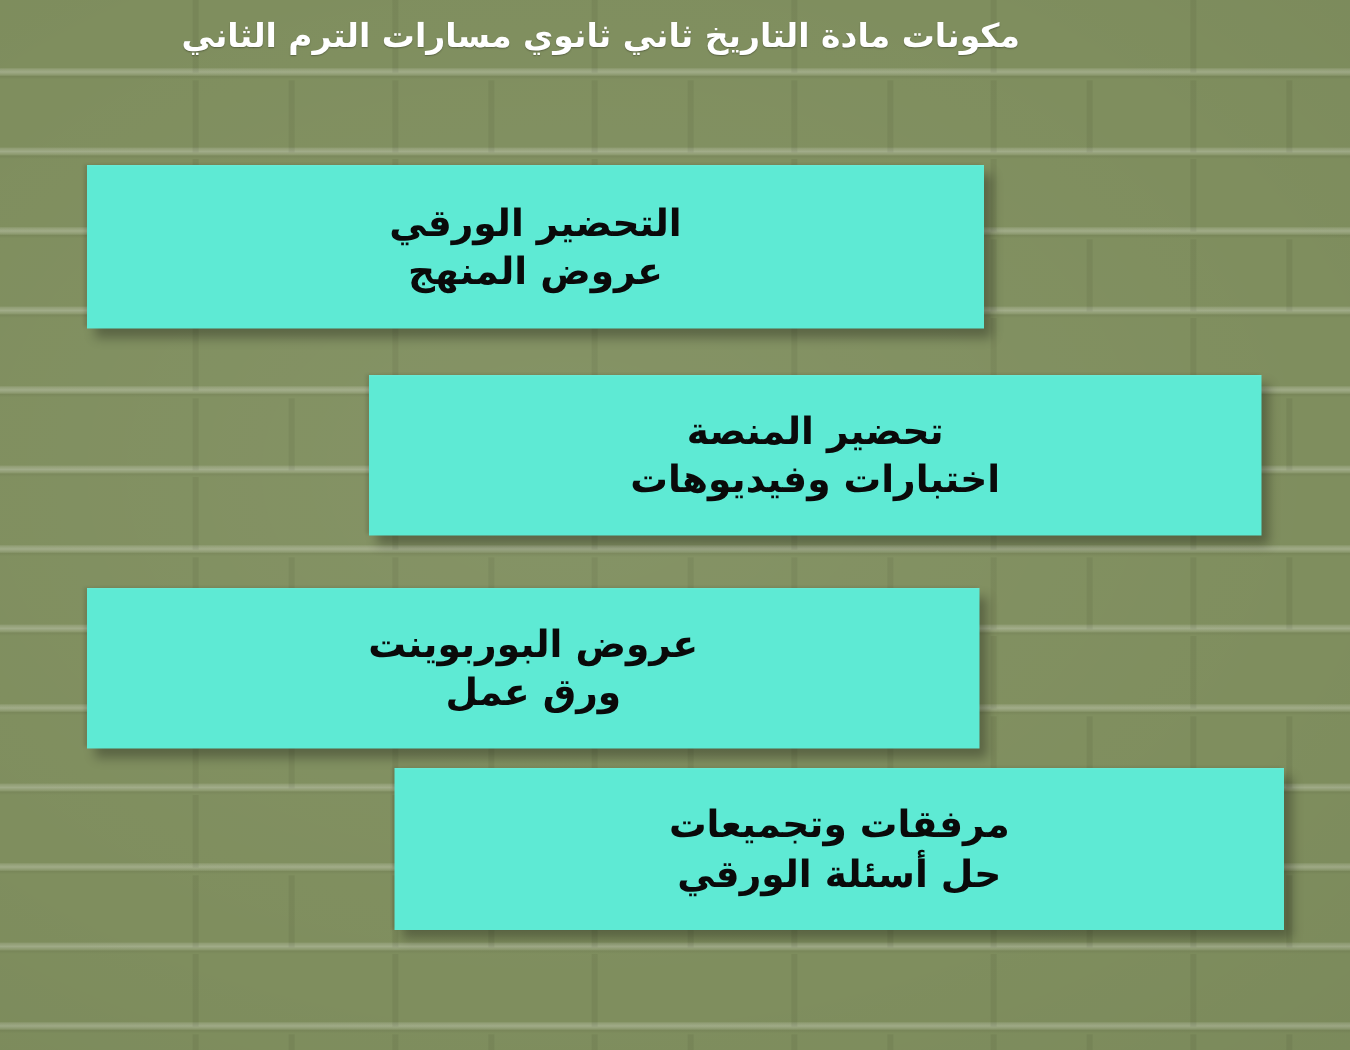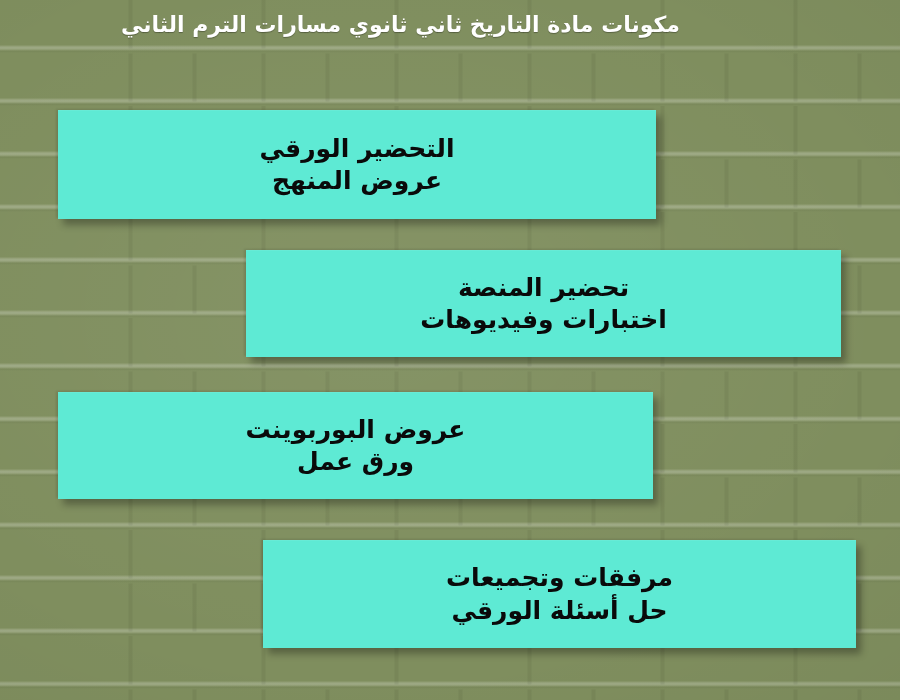--- a/index.html
+++ b/index.html
@@ -132,21 +132,21 @@
     font-size: 25px;
     font-weight: bold;
     line-height: 1.30;
     text-align: center;
     white-space: nowrap;
   }
 
   #box-1 { left: 58px;  top: 110px; width: 598px; height: 108px; }
   #box-2 { left: 246px; top: 250px; width: 595px; height: 106px; }
   #box-3 { left: 58px;  top: 392px; width: 595px; height: 106px; }
-  #box-4 { left: 263px; top: 540px; width: 593px; height: 107px; }
+  #box-4 { left: 263px; top: 512px; width: 593px; height: 107px; }
 </style>
 </head>
 <body>
 
 <div id="slide">
 
   <div class="brick-layer">
     <div class="brick-rows"></div>
     <div class="brick-cols-a"></div>
     <div class="brick-cols-b"></div>

